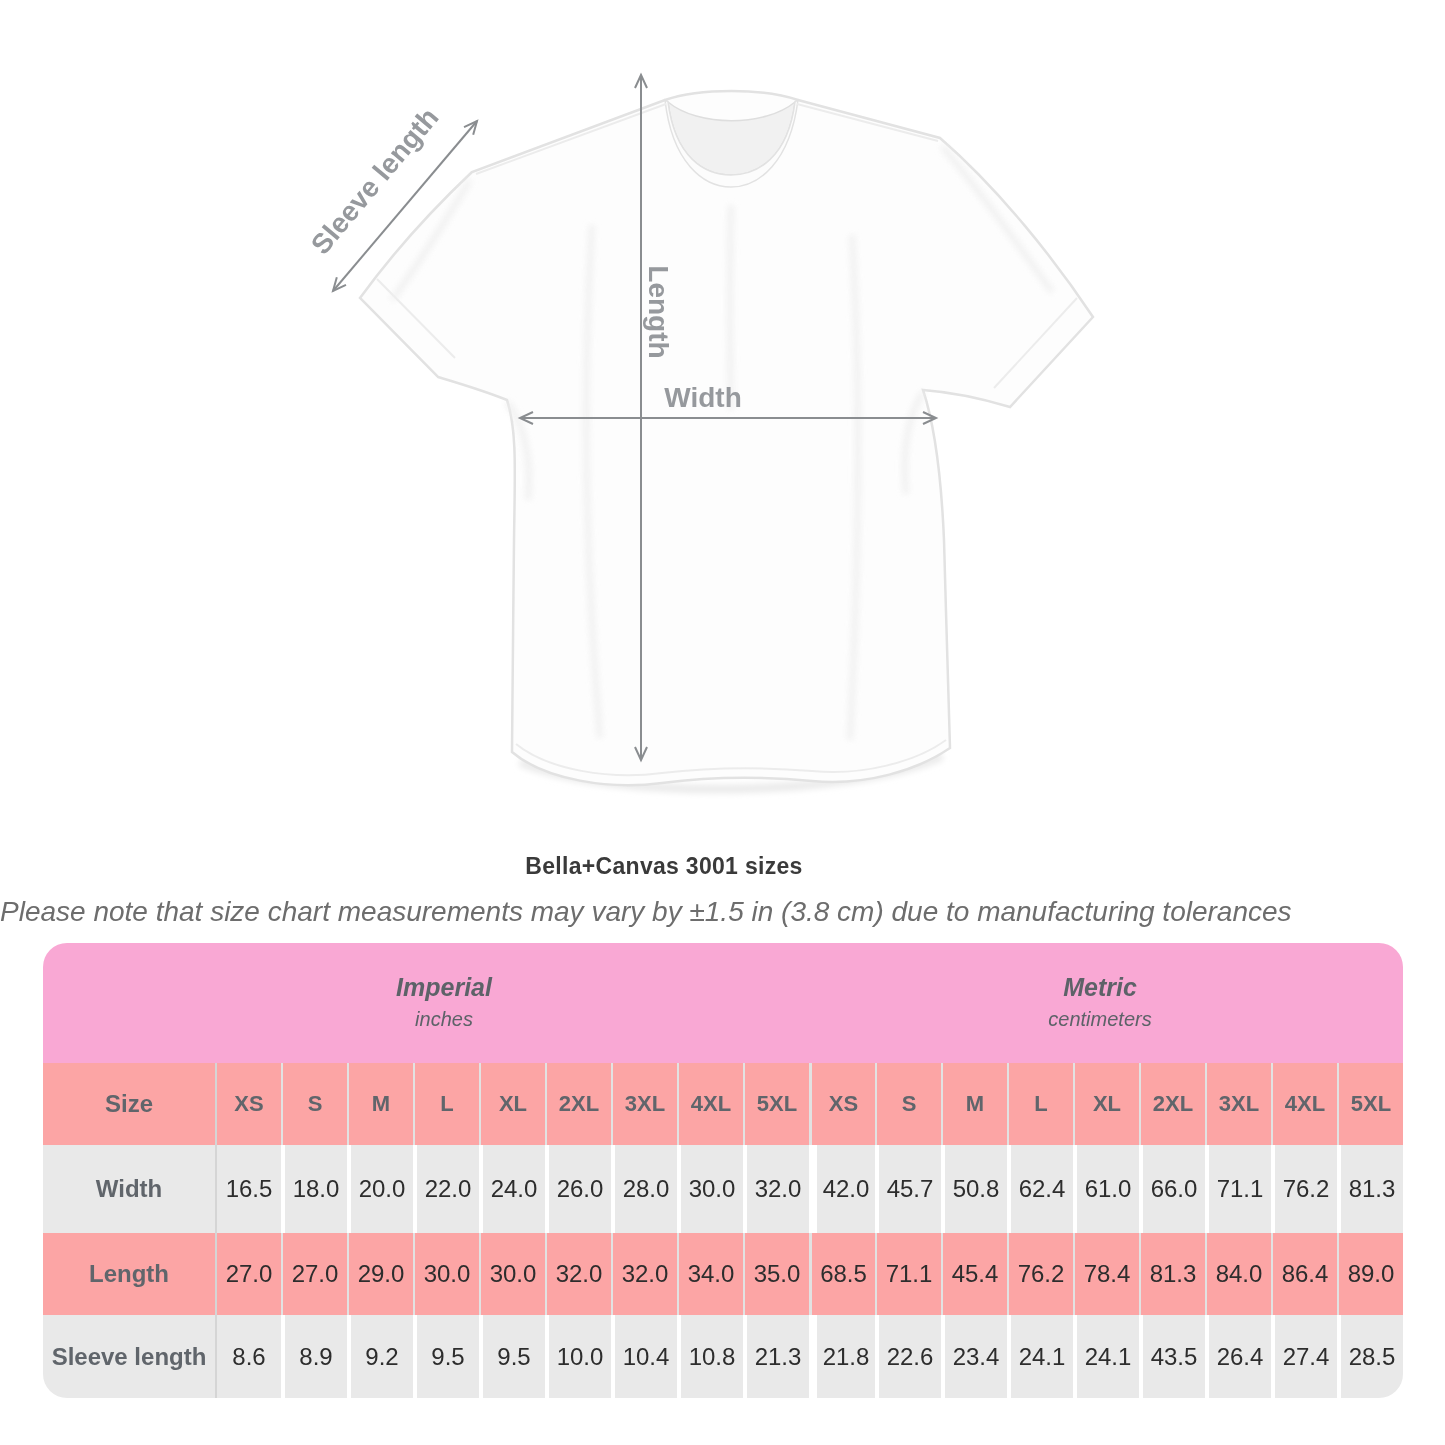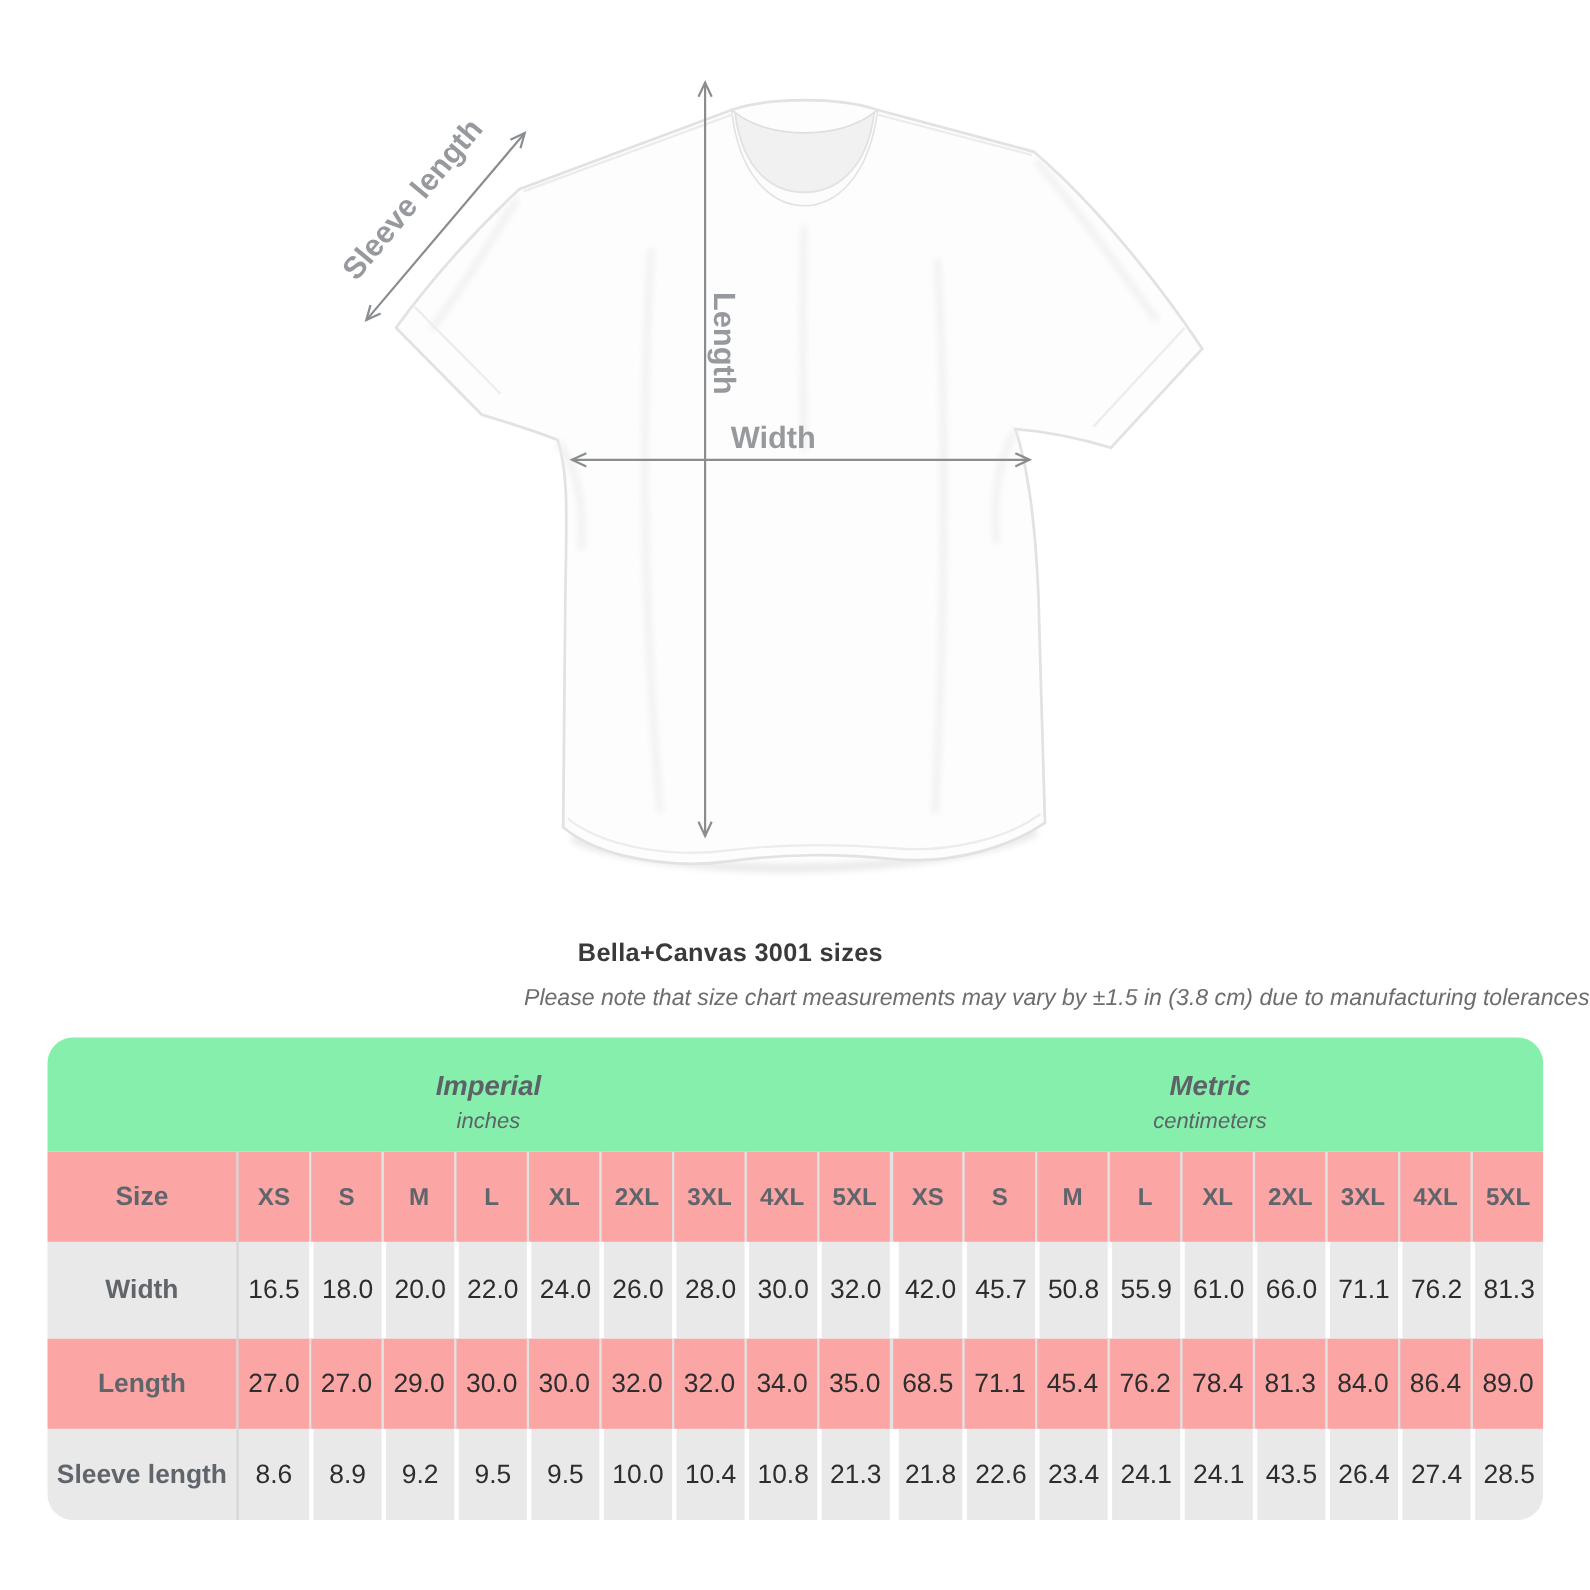--- a/index.html
+++ b/index.html
@@ -6,28 +6,28 @@
   body{
     width:1445px;height:1445px;position:relative;overflow:hidden;
     background:#ffffff;font-family:"Liberation Sans",sans-serif;
   }
   .shirt-svg{position:absolute;left:0;top:0}
   .page-title{
     position:absolute;top:853px;left:16px;width:1296px;text-align:center;
     font-size:23px;font-weight:bold;color:#3a3a3a;letter-spacing:.3px;
   }
   .page-subtitle{
-    position:absolute;top:896px;left:0;width:1445px;text-align:right;
-    font-size:21px;font-style:italic;color:#6d6d6d;
+    position:absolute;top:896px;left:0;width:1445px;text-align:left;
+    font-size:28px;font-style:italic;color:#6d6d6d;
   }
   .size-table{
     position:absolute;left:43px;top:943px;width:1360px;
     border-radius:24px;overflow:hidden;
   }
-  .band{height:104px;background:#86efac;position:relative}
+  .band{height:120px;background:#f9a8d4;position:relative}
   .group{position:absolute;top:26px;transform:translateX(-50%);text-align:center;color:#5d6268}
   .group-imperial{left:401px}
   .group-metric{left:1057px}
   .group-title{font-size:25px;font-weight:bold;font-style:italic;line-height:36px}
   .group-sub{font-size:20px;font-style:italic;line-height:28px}
   #size-grid{
     display:grid;
     grid-template-columns:172px repeat(18,66px);
     grid-template-rows:82px 88px 82px 83px;
   }
@@ -157,21 +157,21 @@
       <div class="c val r-gray bl">20.0</div>
       <div class="c val r-gray bl">22.0</div>
       <div class="c val r-gray bl">24.0</div>
       <div class="c val r-gray bl">26.0</div>
       <div class="c val r-gray bl">28.0</div>
       <div class="c val r-gray bl">30.0</div>
       <div class="c val r-gray bl">32.0</div>
       <div class="c val r-gray bl mid">42.0</div>
       <div class="c val r-gray bl">45.7</div>
       <div class="c val r-gray bl">50.8</div>
-      <div class="c val r-gray bl">55.9</div>
+      <div class="c val r-gray bl">62.4</div>
       <div class="c val r-gray bl">61.0</div>
       <div class="c val r-gray bl">66.0</div>
       <div class="c val r-gray bl">71.1</div>
       <div class="c val r-gray bl">76.2</div>
       <div class="c val r-gray bl">81.3</div>
       <div class="c lab r-white">Length</div>
       <div class="c val r-white bl first-data">27.0</div>
       <div class="c val r-white bl">27.0</div>
       <div class="c val r-white bl">29.0</div>
       <div class="c val r-white bl">30.0</div>

